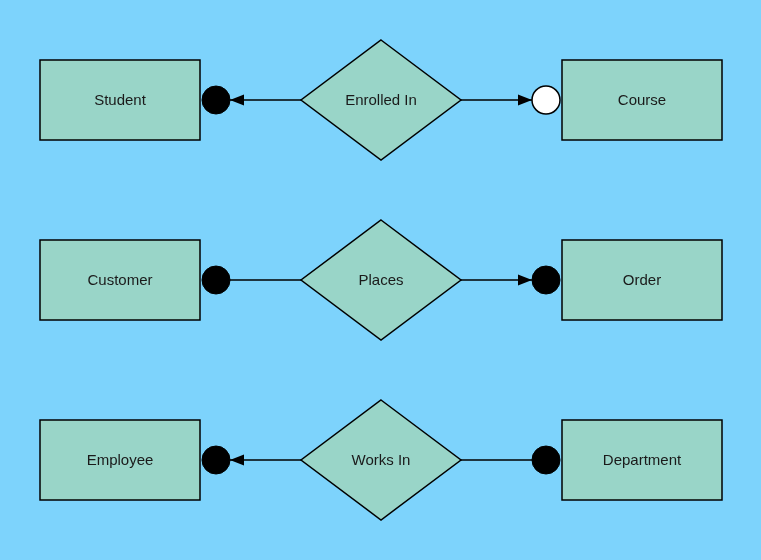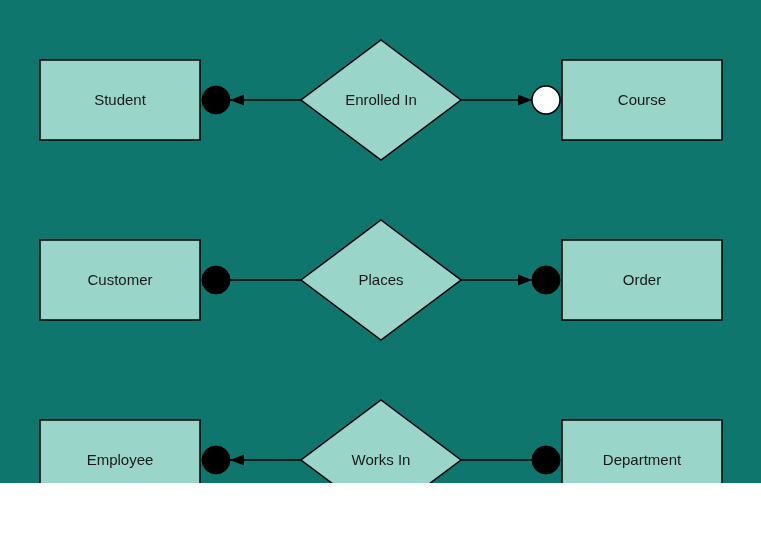--- a/index.html
+++ b/index.html
@@ -3,22 +3,22 @@
 <meta charset="utf-8">
 <style>
   html, body {
     margin: 0;
     padding: 0;
     background: #ffffff;
   }
   .canvas-wrap {
     position: relative;
     width: 761px;
-    height: 483px;
-    background: #0f766e;
+    height: 560px;
+    background: #7dd3fc;
     overflow: hidden;
   }
   svg { display: block; }
   .entity-rect {
     stroke: #000000;
     stroke-width: 1.5;
   }
   .relationship-diamond {
     stroke: #000000;
     stroke-width: 1.5;

